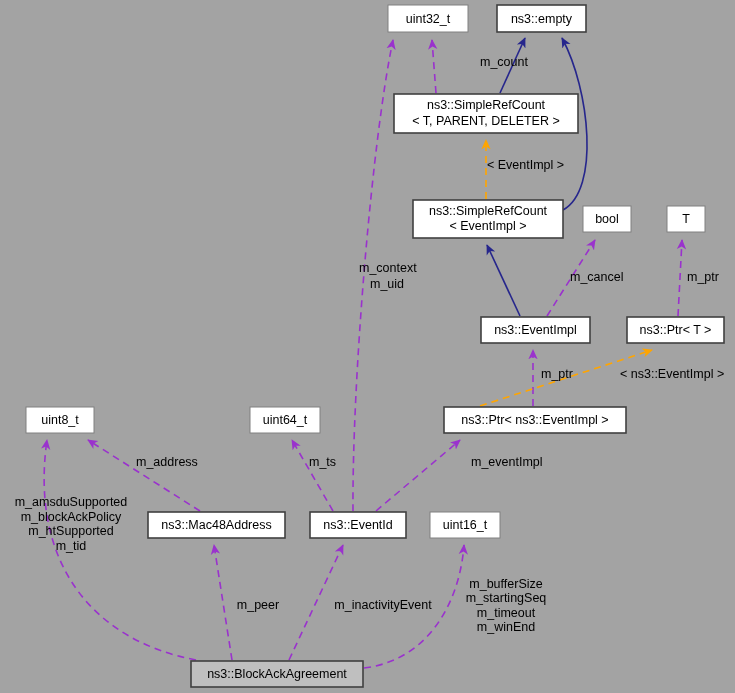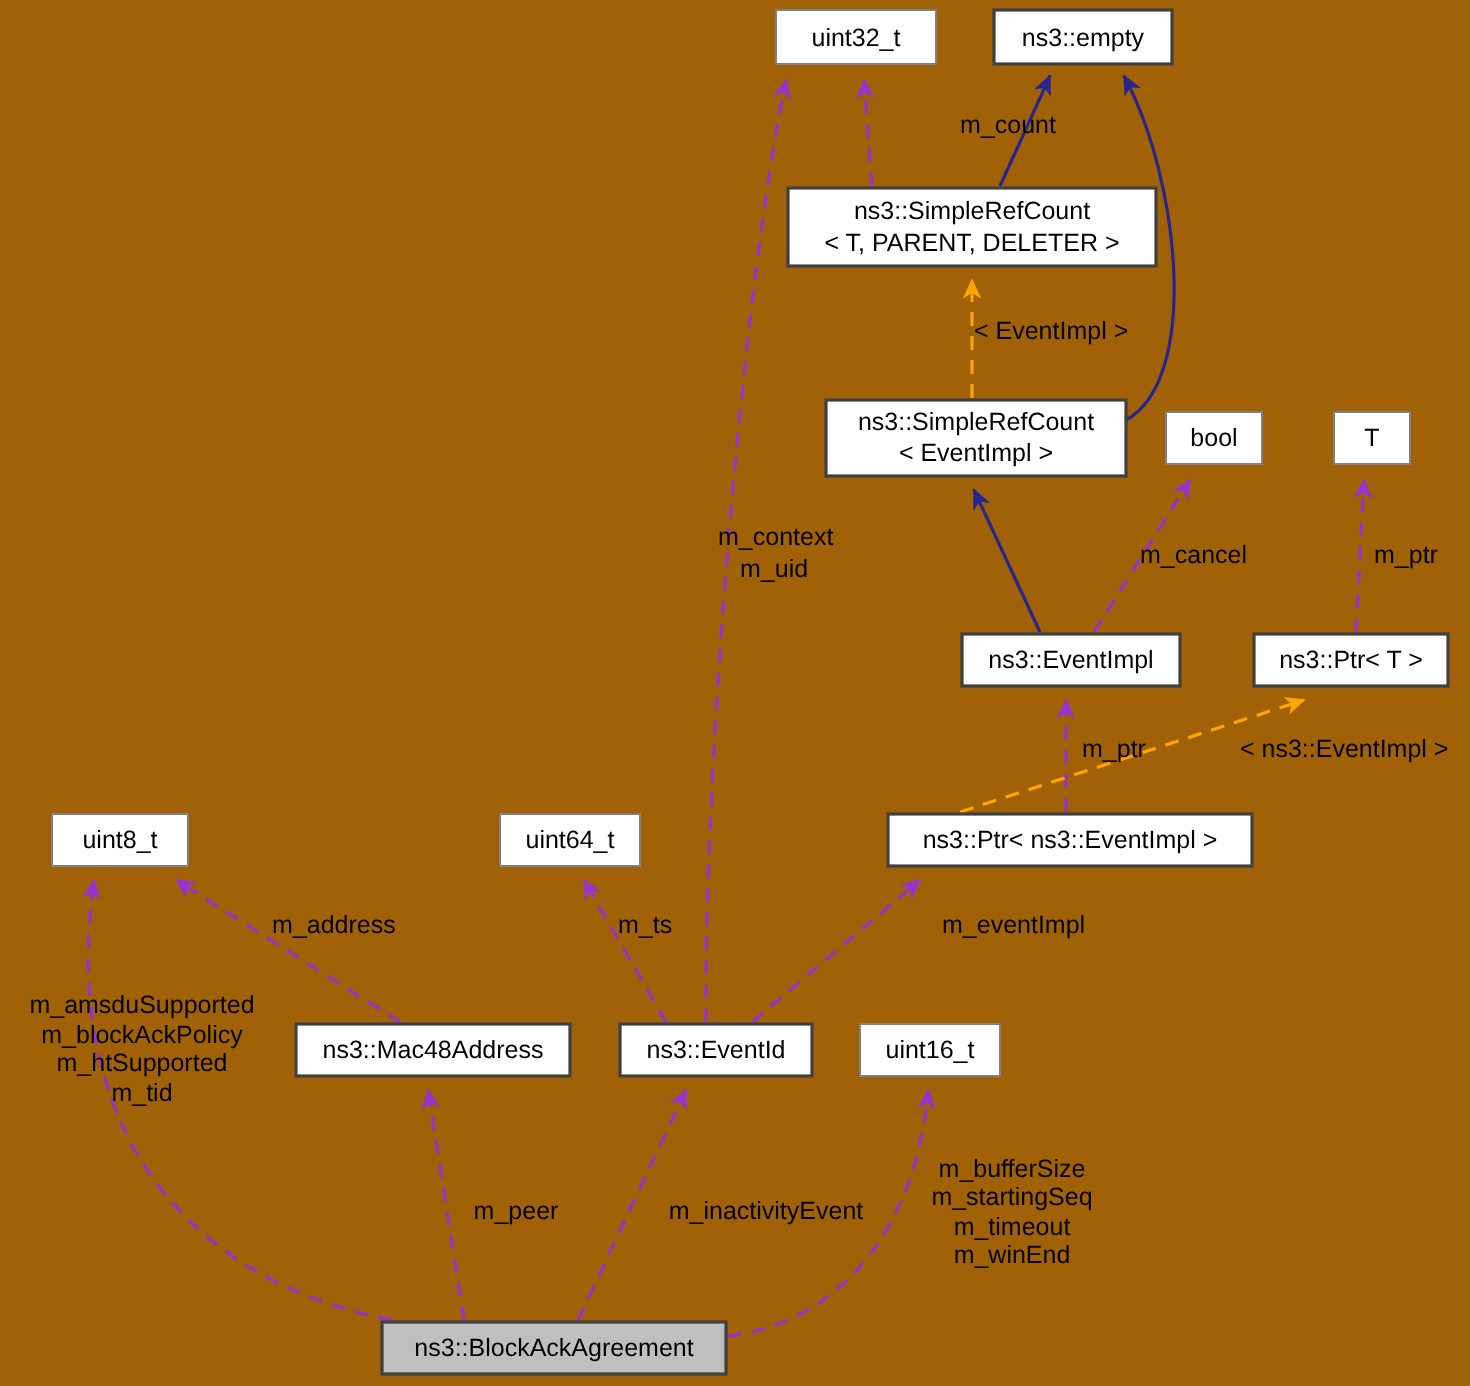--- a/index.html
+++ b/index.html
@@ -4,21 +4,21 @@
 <style>
   html, body {
     margin: 0;
     padding: 0;
     background: #ffffff;
   }
   #diagram-root {
     position: relative;
     width: 735px;
     height: 693px;
-    background: #a16207;
+    background: #a3a3a3;
     font-family: "Liberation Sans", sans-serif;
     overflow: hidden;
   }
   svg.uml-canvas {
     position: absolute;
     left: 0;
     top: 0;
     width: 735px;
     height: 693px;
   }

